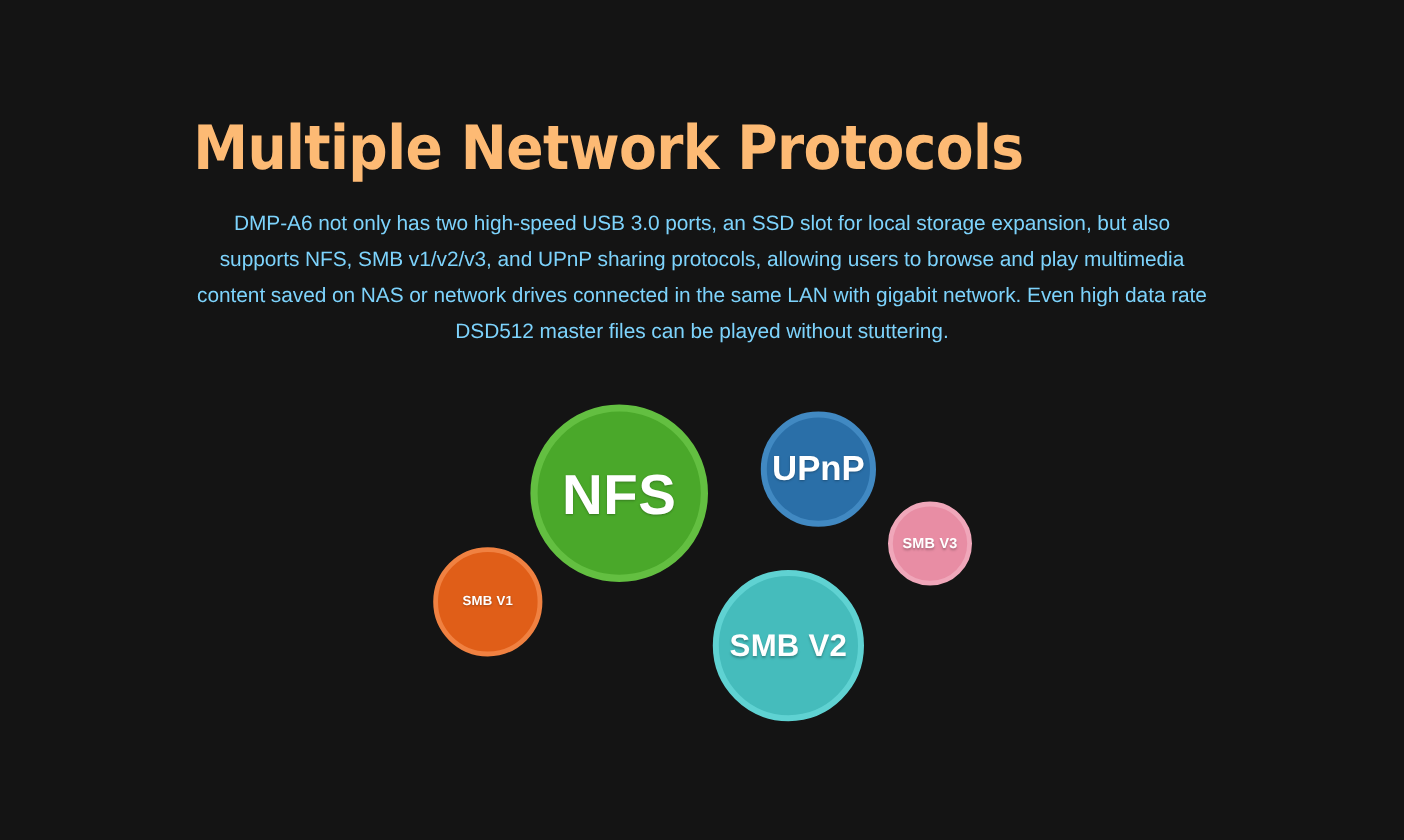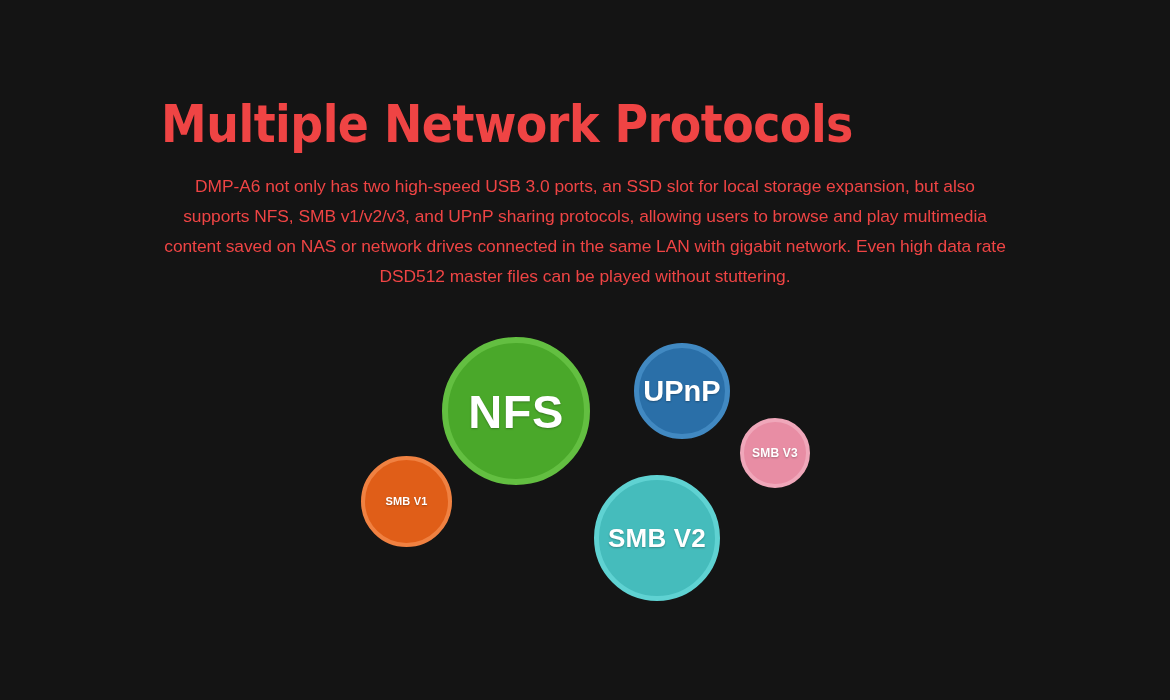--- a/index.html
+++ b/index.html
@@ -21,37 +21,37 @@
     height: 700px;
   }
 
   
   .page-title {
     position: absolute;
     top: 62px;
     left: 0;
     width: 1014px;
     text-align: center;
-    color: #ef4444;
+    color: #fdba74;
     font-family: "DejaVu Sans Condensed", "Liberation Sans Narrow", "Liberation Sans", sans-serif;
     font-size: 51px;
     font-weight: bold;
     letter-spacing: -0.5px;
     line-height: 1.12;
     white-space: nowrap;
   }
 
   
   .intro-paragraph {
     position: absolute;
     top: 154px;
     left: 160px;
     width: 850px;
     text-align: center;
-    color: #ef4444;
+    color: #7dd3fc;
     font-family: "Liberation Sans", sans-serif;
     font-size: 17.4px;
     font-weight: normal;
     line-height: 30px;
     letter-spacing: -0.05px;
   }
 
   
   .bubble-field {
     position: absolute;

